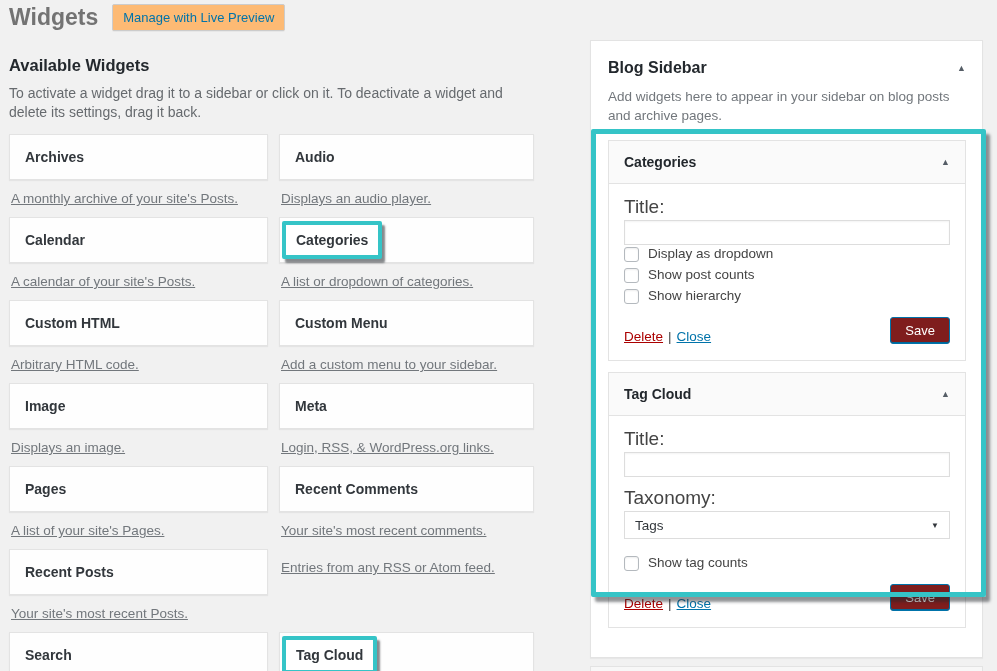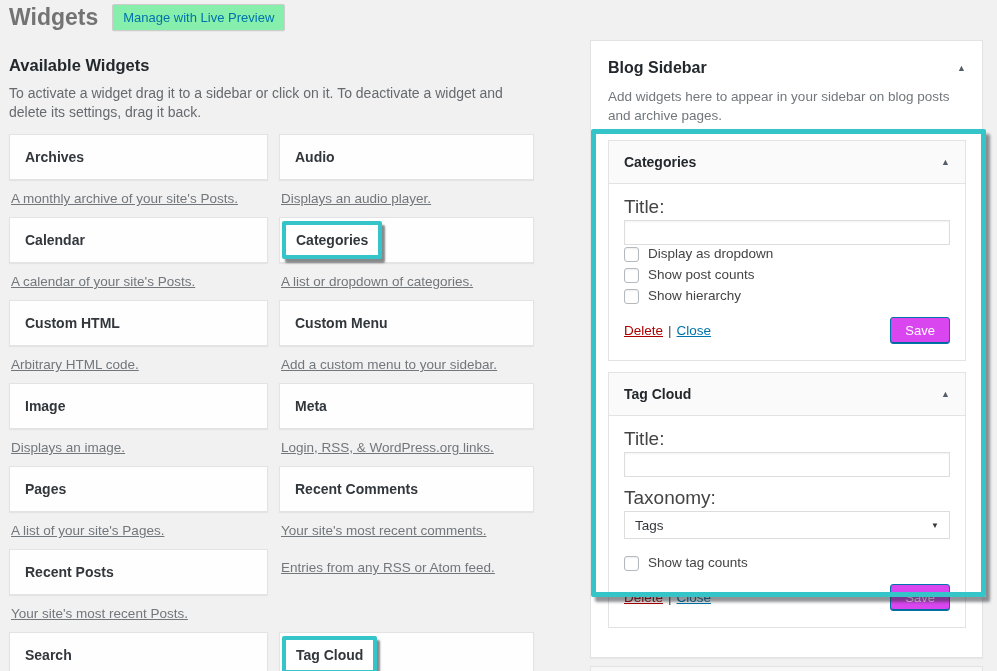--- a/index.html
+++ b/index.html
@@ -9,21 +9,21 @@
     background:#f1f1f1;
     font-family:"Liberation Sans", sans-serif;
     color:#444;
   }
 
   
   .page-head { position:absolute; left:9px; top:3px; display:flex; align-items:center; }
   .page-head h1 { font-size:23px; font-weight:700; color:#737373; line-height:29px; }
   .manage-btn {
     margin-left:14px; font-family:inherit; font-size:13px; color:#0073aa;
-    background:#86efac; border:1px solid #ccc; border-radius:2px;
+    background:#fdba74; border:1px solid #ccc; border-radius:2px;
     padding:5px 10px; cursor:pointer; box-shadow:0 1px 0 rgba(0,0,0,.04);
   }
 
   
   .available-wrap { position:absolute; left:9px; top:56px; width:534px; }
   .available-wrap h2 { font-size:16.5px; font-weight:700; color:#23282d; }
   .avail-desc { margin-top:9px; font-size:14px; line-height:19px; color:#666a6e; }
   .aw-grid {
     margin-top:12px;
     display:grid; grid-template-columns:259px 255px; column-gap:11px;
@@ -73,27 +73,27 @@
   }
   .cb-label { font-size:13.5px; color:#444; line-height:16px; }
   .select-box {
     margin-top:0; width:100%; height:28px; border:1px solid #ddd; background:#fff;
     display:flex; align-items:center; padding:0 10px; cursor:pointer;
   }
   .select-box .sel-val { flex:1; font-size:13.5px; color:#32373c; }
   .sel-arrow { font-size:8px; color:#32373c; }
   .tax-wrap { margin-top:12px; }
   .tc-cb { margin-top:16px; }
-  .w-foot { margin-top:13px; display:flex; align-items:center; font-size:13.5px; }
+  .w-foot { margin-top:13px; display:flex; align-items:flex-end; font-size:13.5px; }
   .link-delete { color:#a00; text-decoration:underline; cursor:pointer; }
   .link-sep { margin:0 5px; color:#444; }
   .link-close { color:#0073aa; text-decoration:underline; cursor:pointer; }
   .save-btn {
     margin-left:auto; font-family:inherit; font-size:13px; color:#fff;
-    background:#d946ef; border:1px solid #0073aa; border-radius:3px;
+    background:#7f1d1d; border:1px solid #0073aa; border-radius:3px;
     padding:5px 14px; cursor:pointer;
     box-shadow:inset 0 -1px 0 #006799;
   }
 
   
   .hl-overlay {
     position:absolute; left:591px; top:129px; width:395px; height:468px;
     border:5px solid #35c4c7; border-radius:2px; z-index:5; pointer-events:none;
     box-shadow:4px 5px 3px rgba(35,40,45,.5);
   }

